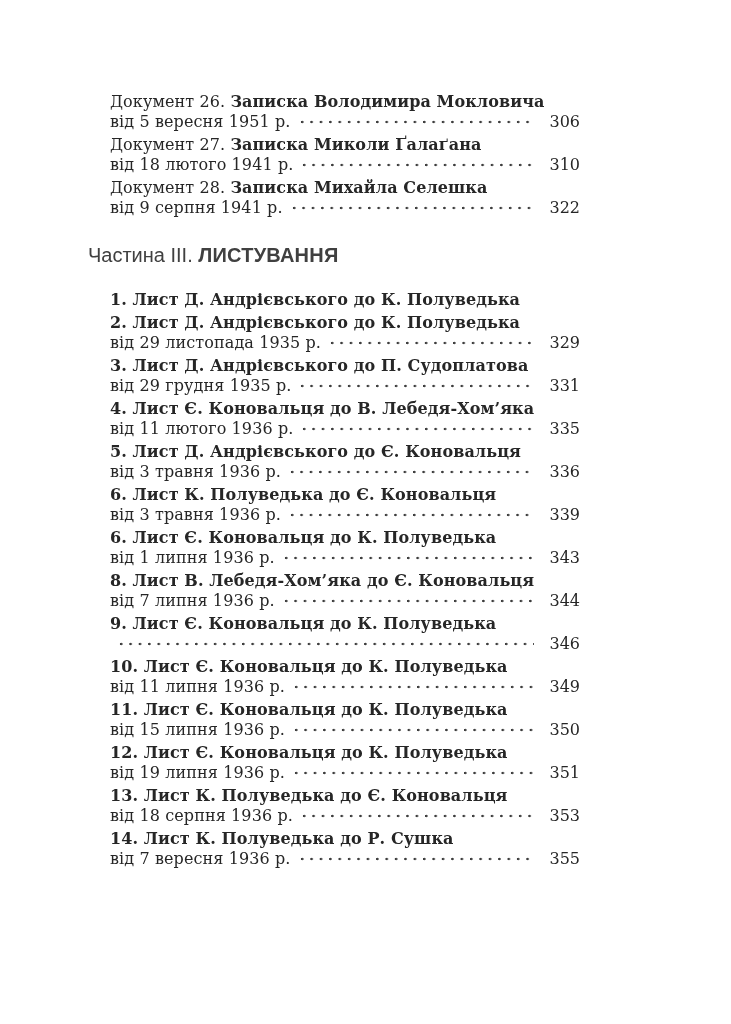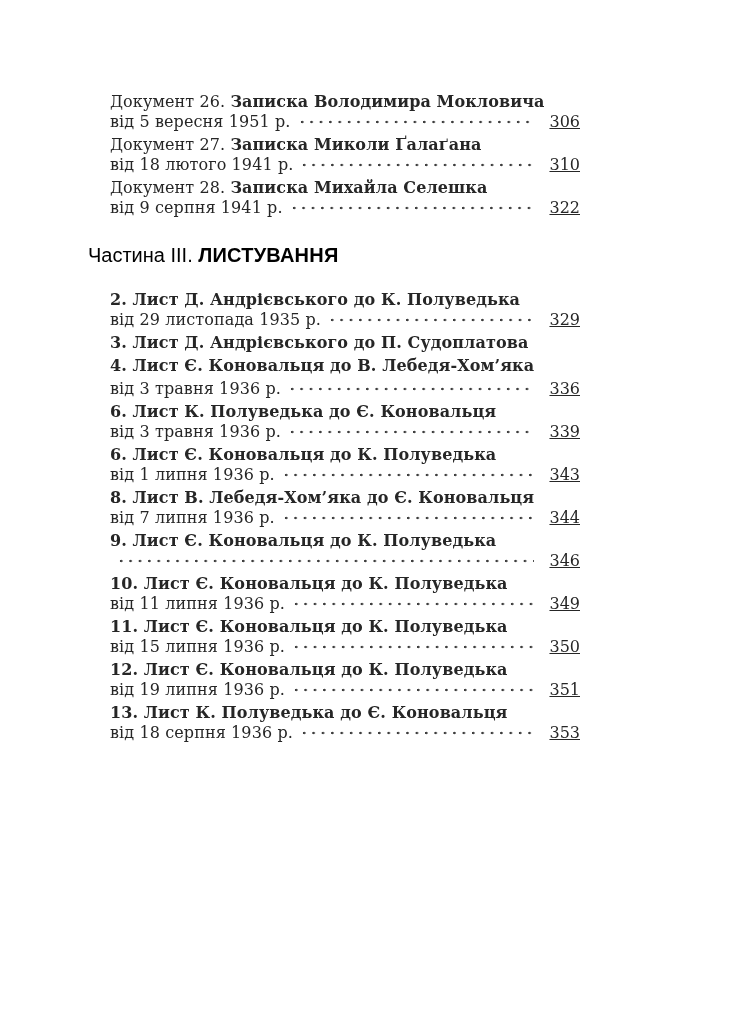--- a/index.html
+++ b/index.html
@@ -40,28 +40,27 @@
     margin-left: 9px;
     background-image: radial-gradient(circle at 2px 2px, #3d3d3d 1.25px, rgba(0,0,0,0) 1.6px);
     background-size: 9.4px 4px;
     background-repeat: repeat-x;
     background-position: left bottom;
   }
   .pagenum {
     flex: 0 0 46px;
     text-align: right;
     white-space: nowrap;
-    text-decoration: underline;
   }
   .part-heading {
     margin: 24px 0 22px -22px;
     font-family: "Liberation Sans", sans-serif;
     font-size: 20px;
     line-height: 26px;
-    color: #000000;
+    color: #404040;
     white-space: nowrap;
   }
   .part-label { font-weight: normal; }
   .part-title { font-weight: bold; letter-spacing: 0.2px; }
 </style>
 </head>
 <body>
 
 <div class="page">
   <div class="content">
@@ -101,40 +100,52 @@
         <span class="pagenum">322</span>
       </div>
     </div>
 
     <div class="part-heading">
       <span class="part-label">Частина III.</span>
       <span class="part-title">ЛИСТУВАННЯ</span>
     </div>
 
     <div class="entry">
+      <div class="entry-title bold">1. Лист Д. Андрієвського до К. Полуведька</div>
     </div>
 
     <div class="entry">
       <div class="entry-title bold">2. Лист Д. Андрієвського до К. Полуведька</div>
       <div class="entry-line">
         <span class="date">від 29 листопада 1935 р.</span>
         <span class="leader"></span>
         <span class="pagenum">329</span>
       </div>
     </div>
 
     <div class="entry">
       <div class="entry-title bold">3. Лист Д. Андрієвського до П. Судоплатова</div>
+      <div class="entry-line">
+        <span class="date">від 29 грудня 1935 р.</span>
+        <span class="leader"></span>
+        <span class="pagenum">331</span>
+      </div>
     </div>
 
     <div class="entry">
       <div class="entry-title bold">4. Лист Є. Коновальця до В. Лебедя-Хом’яка</div>
-    </div>
-
-    <div class="entry">
+      <div class="entry-line">
+        <span class="date">від 11 лютого 1936 р.</span>
+        <span class="leader"></span>
+        <span class="pagenum">335</span>
+      </div>
+    </div>
+
+    <div class="entry">
+      <div class="entry-title bold">5. Лист Д. Андрієвського до Є. Коновальця</div>
       <div class="entry-line">
         <span class="date">від 3 травня 1936 р.</span>
         <span class="leader"></span>
         <span class="pagenum">336</span>
       </div>
     </div>
 
     <div class="entry">
       <div class="entry-title bold">6. Лист К. Полуведька до Є. Коновальця</div>
       <div class="entry-line">
@@ -199,15 +210,23 @@
 
     <div class="entry">
       <div class="entry-title bold">13. Лист К. Полуведька до Є. Коновальця</div>
       <div class="entry-line">
         <span class="date">від 18 серпня 1936 р.</span>
         <span class="leader"></span>
         <span class="pagenum">353</span>
       </div>
     </div>
 
+    <div class="entry">
+      <div class="entry-title bold">14. Лист К. Полуведька до Р. Сушка</div>
+      <div class="entry-line">
+        <span class="date">від 7 вересня 1936 р.</span>
+        <span class="leader"></span>
+        <span class="pagenum">355</span>
+      </div>
+    </div>
 
   </div>
 </div>
 
 </body></html>

